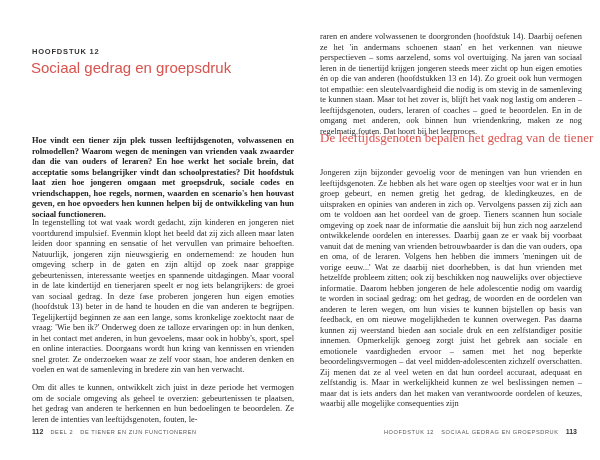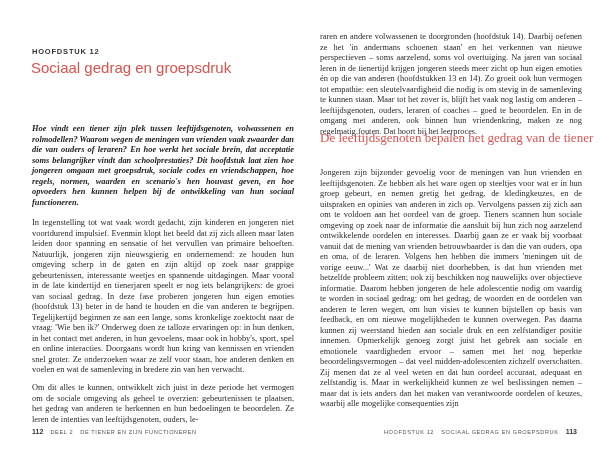--- a/index.html
+++ b/index.html
@@ -5,21 +5,21 @@
   html, body { margin: 0; padding: 0; }
   body { width: 600px; height: 460px; background: #ffffff; position: relative; overflow: hidden; }
   .page { position: absolute; top: 0; height: 444px; }
   .left { left: 0; width: 300px; }
   .right { left: 300px; width: 300px; }
   .col { position: absolute; width: 262px; font-family: "Liberation Serif", "DejaVu Serif", serif; font-size: 8.4px; line-height: 10.5px; color: #2a2a2a; text-align: justify; hyphens: auto; }
   .left .col { left: 32px; }
   .right .col { left: 20px; }
   .chapter-label { position: absolute; left: 32px; top: 47px; font-family: "Liberation Sans", "DejaVu Sans", sans-serif; font-size: 7.5px; letter-spacing: 0.8px; font-weight: bold; color: #333; }
   .chapter-title { position: absolute; left: 31px; top: 59px; font-family: "Liberation Sans", "DejaVu Sans", sans-serif; font-size: 15px; color: #d9534f; }
-  .intro { top: 124px; font-weight: bold; color: #222; font-style: italic; }
+  .intro { top: 136px; font-weight: bold; color: #222; }
   .p1 { top: 218px; }
   .p2 { top: 383px; }
   .r1 { top: 32px; }
   .subhead { position: absolute; left: 20px; top: 130px; font-family: "Liberation Serif", "DejaVu Serif", serif; font-size: 13px; color: #d9534f; }
   .r2 { top: 168px; }
   p { margin: 0; }
   .footer { position: absolute; top: 428px; font-family: "Liberation Sans", "DejaVu Sans", sans-serif; font-size: 5.6px; letter-spacing: 0.6px; color: #555; white-space: nowrap; }
   .footer .num { font-weight: bold; font-size: 7px; color: #333; letter-spacing: 0; }
   .left .footer { left: 32px; }
   .right .footer { right: 18px; }
@@ -31,21 +31,21 @@
 <div class="page left">
   <div class="chapter-label">HOOFDSTUK 12</div>
   <div class="chapter-title">Sociaal gedrag en groepsdruk</div>
   <div class="col intro">
       <p>Hoe vindt een tiener zijn plek tussen leeftijdsgenoten, volwassenen en rolmodellen? Waarom wegen de meningen van vrienden vaak zwaarder dan die van ouders of leraren? En hoe werkt het sociale brein, dat acceptatie soms belangrijker vindt dan schoolprestaties? Dit hoofdstuk laat zien hoe jongeren omgaan met groepsdruk, sociale codes en vriendschappen, hoe regels, normen, waarden en scenario's hen houvast geven, en hoe opvoeders hen kunnen helpen bij de ontwikkeling van hun sociaal functioneren.</p>
     </div>
   <div class="col p1">
       <p>In tegenstelling tot wat vaak wordt gedacht, zijn kinderen en jongeren niet voortdurend impulsief. Evenmin klopt het beeld dat zij zich alleen maar laten leiden door spanning en sensatie of het vervullen van primaire behoeften. Natuurlijk, jongeren zijn nieuwsgierig en ondernemend: ze houden hun omgeving scherp in de gaten en zijn altijd op zoek naar grappige gebeurtenissen, interessante weetjes en spannende uitdagingen. Maar vooral in de late kindertijd en tienerjaren speelt er nog iets belangrijkers: de groei van sociaal gedrag. In deze fase proberen jongeren hun eigen emoties (hoofdstuk 13) beter in de hand te houden en die van anderen te begrijpen. Tegelijkertijd beginnen ze aan een lange, soms kronkelige zoektocht naar de vraag: 'Wie ben ik?' Onderweg doen ze talloze ervaringen op: in hun denken, in het contact met anderen, in hun gevoelens, maar ook in hobby's, sport, spel en online interacties. Doorgaans wordt hun kring van kennissen en vrienden snel groter. Ze onderzoeken waar ze zelf voor staan, hoe anderen denken en voelen en wat de samenleving in bredere zin van hen verwacht.</p>
     </div>
   <div class="col p2">
-      <p>Om dit alles te kunnen, ontwikkelt zich juist in deze periode het vermogen om de sociale omgeving als geheel te overzien: gebeurtenissen te plaatsen, het gedrag van anderen te herkennen en hun bedoelingen te beoordelen. Ze leren de intenties van leeftijdsgenoten, ouders, le-</p>
+      <p>Om dit alles te kunnen, ontwikkelt zich juist in deze periode het vermogen om de sociale omgeving als geheel te overzien: gebeurtenissen te plaatsen, het gedrag van anderen te herkennen en hun bedoelingen te beoordelen. Ze leren de intenties van leeftijdsgenoten, fouten, le-</p>
     </div>
   <div class="footer">
     <span class="num">112</span>
     <span>DEEL 2</span>
     <span>DE TIENER EN ZIJN FUNCTIONEREN</span>
   </div>
 </div>
 
 <div class="page right">
   <div class="col r1">

